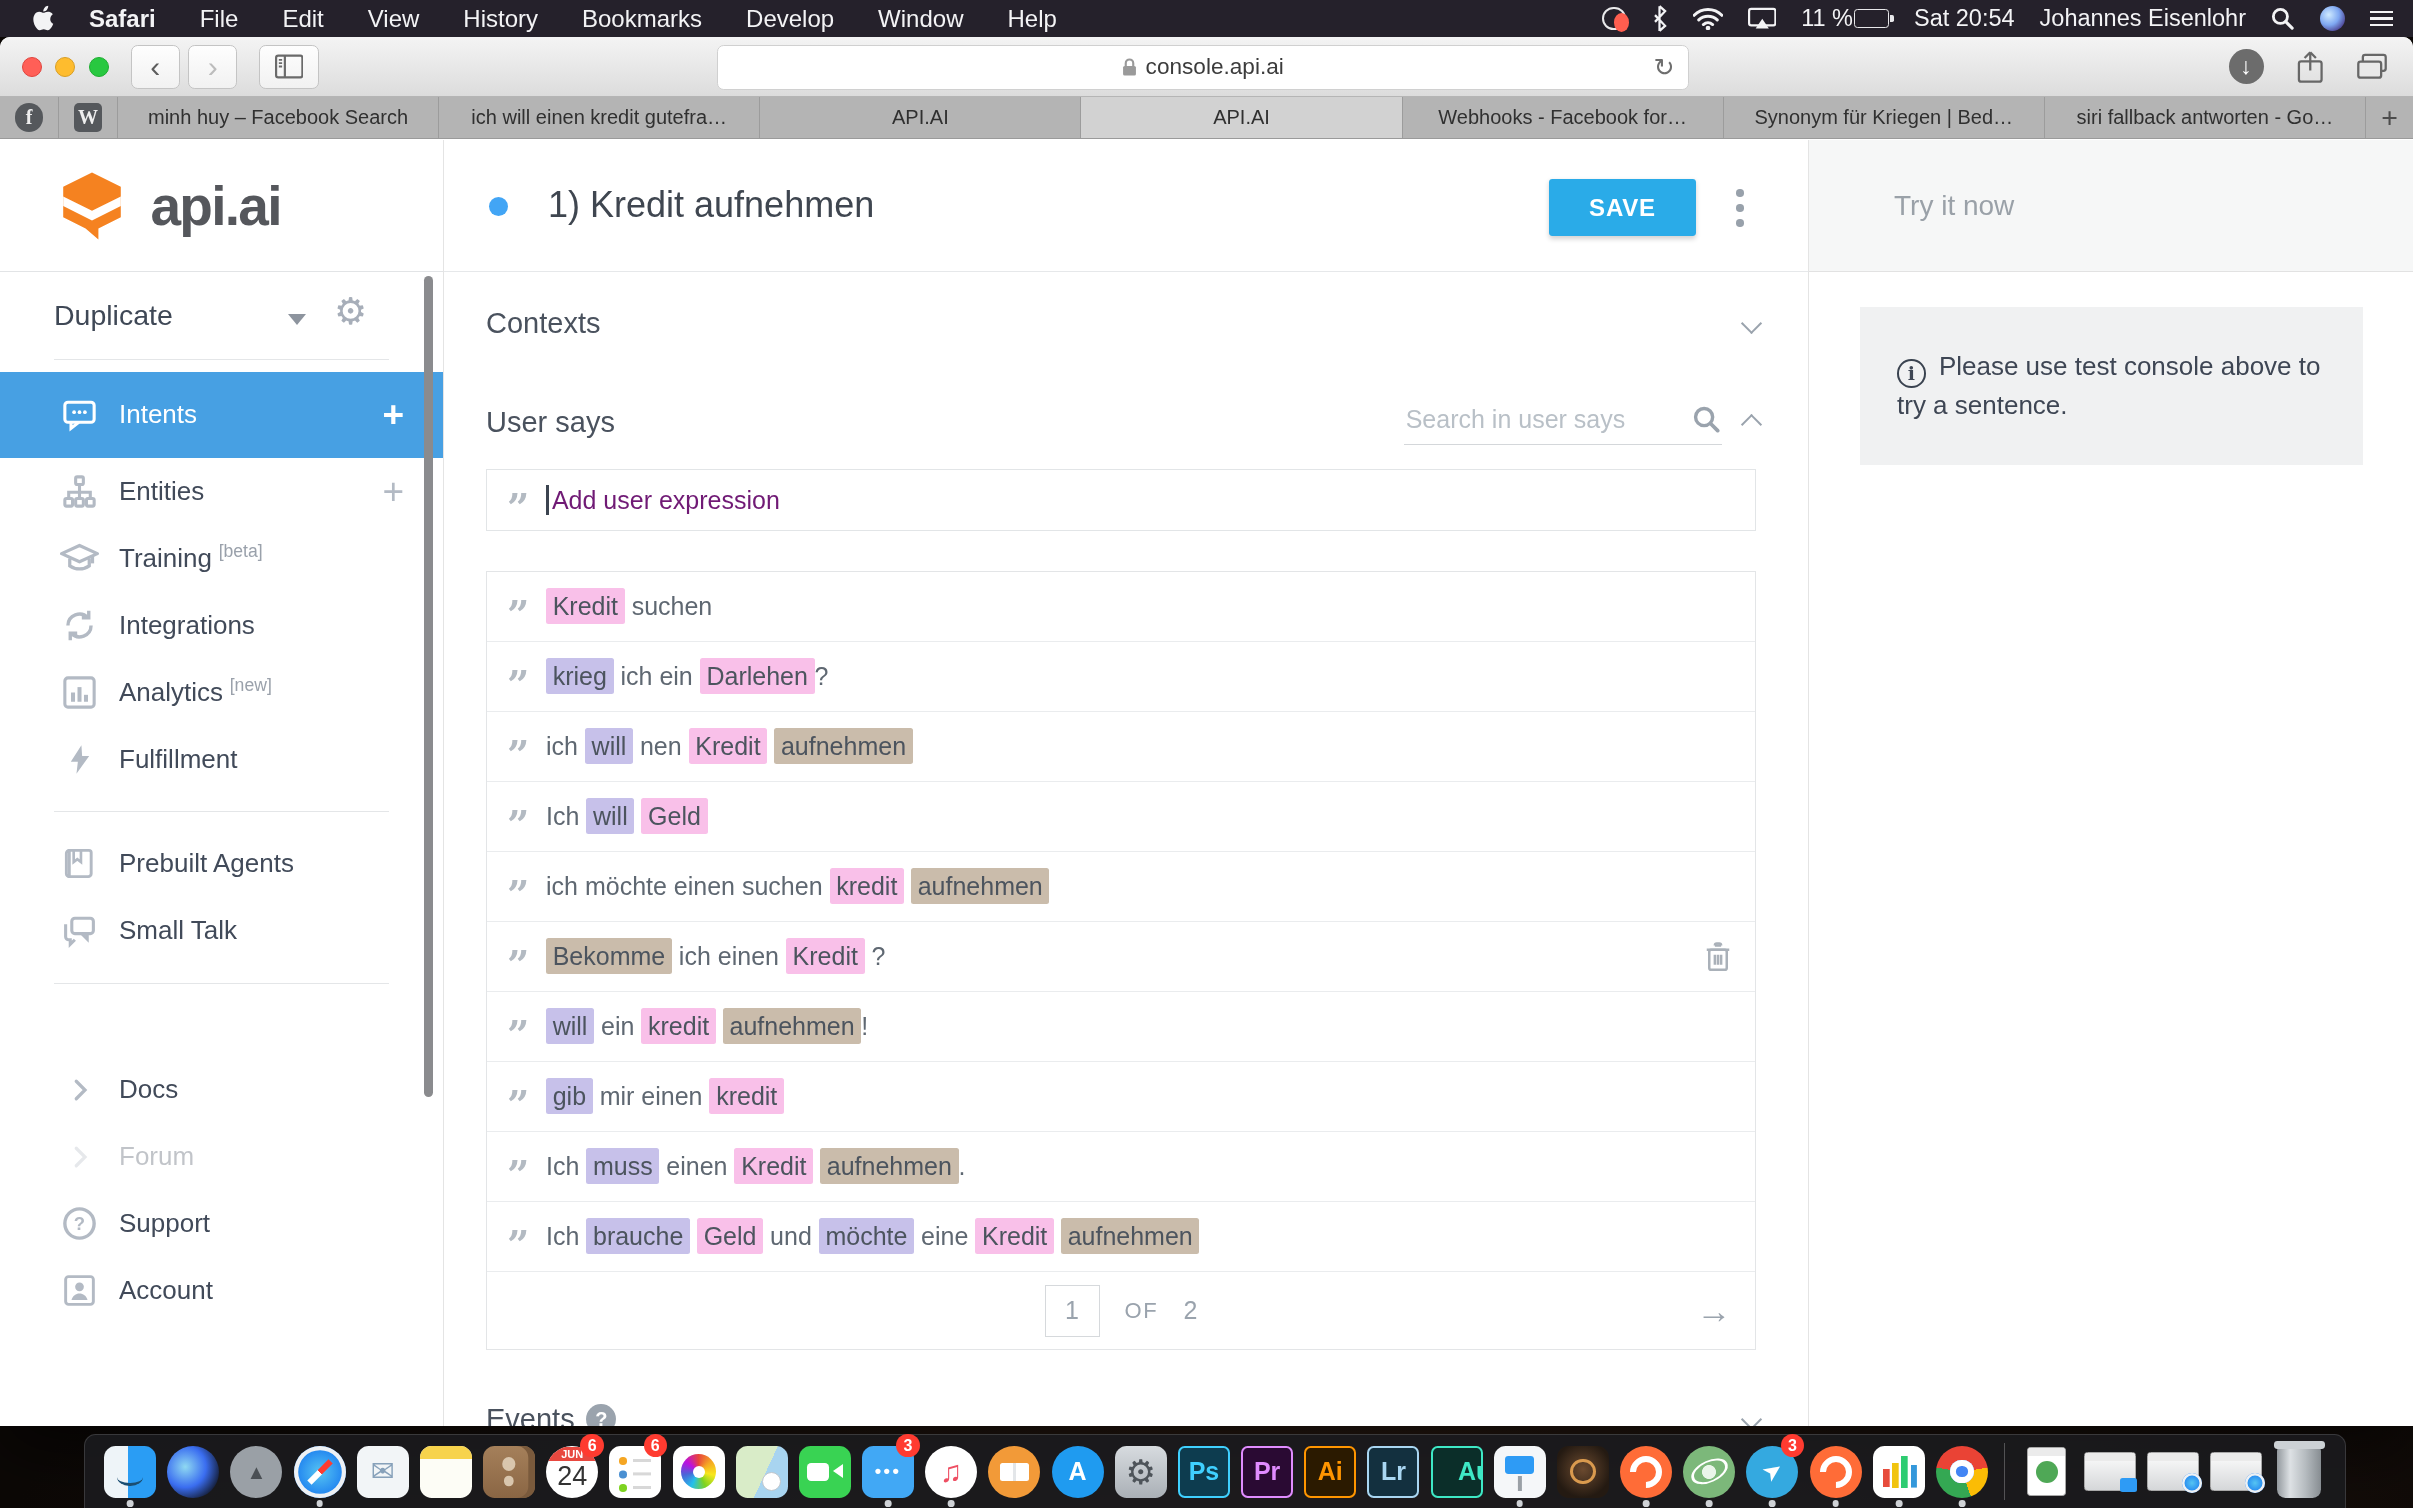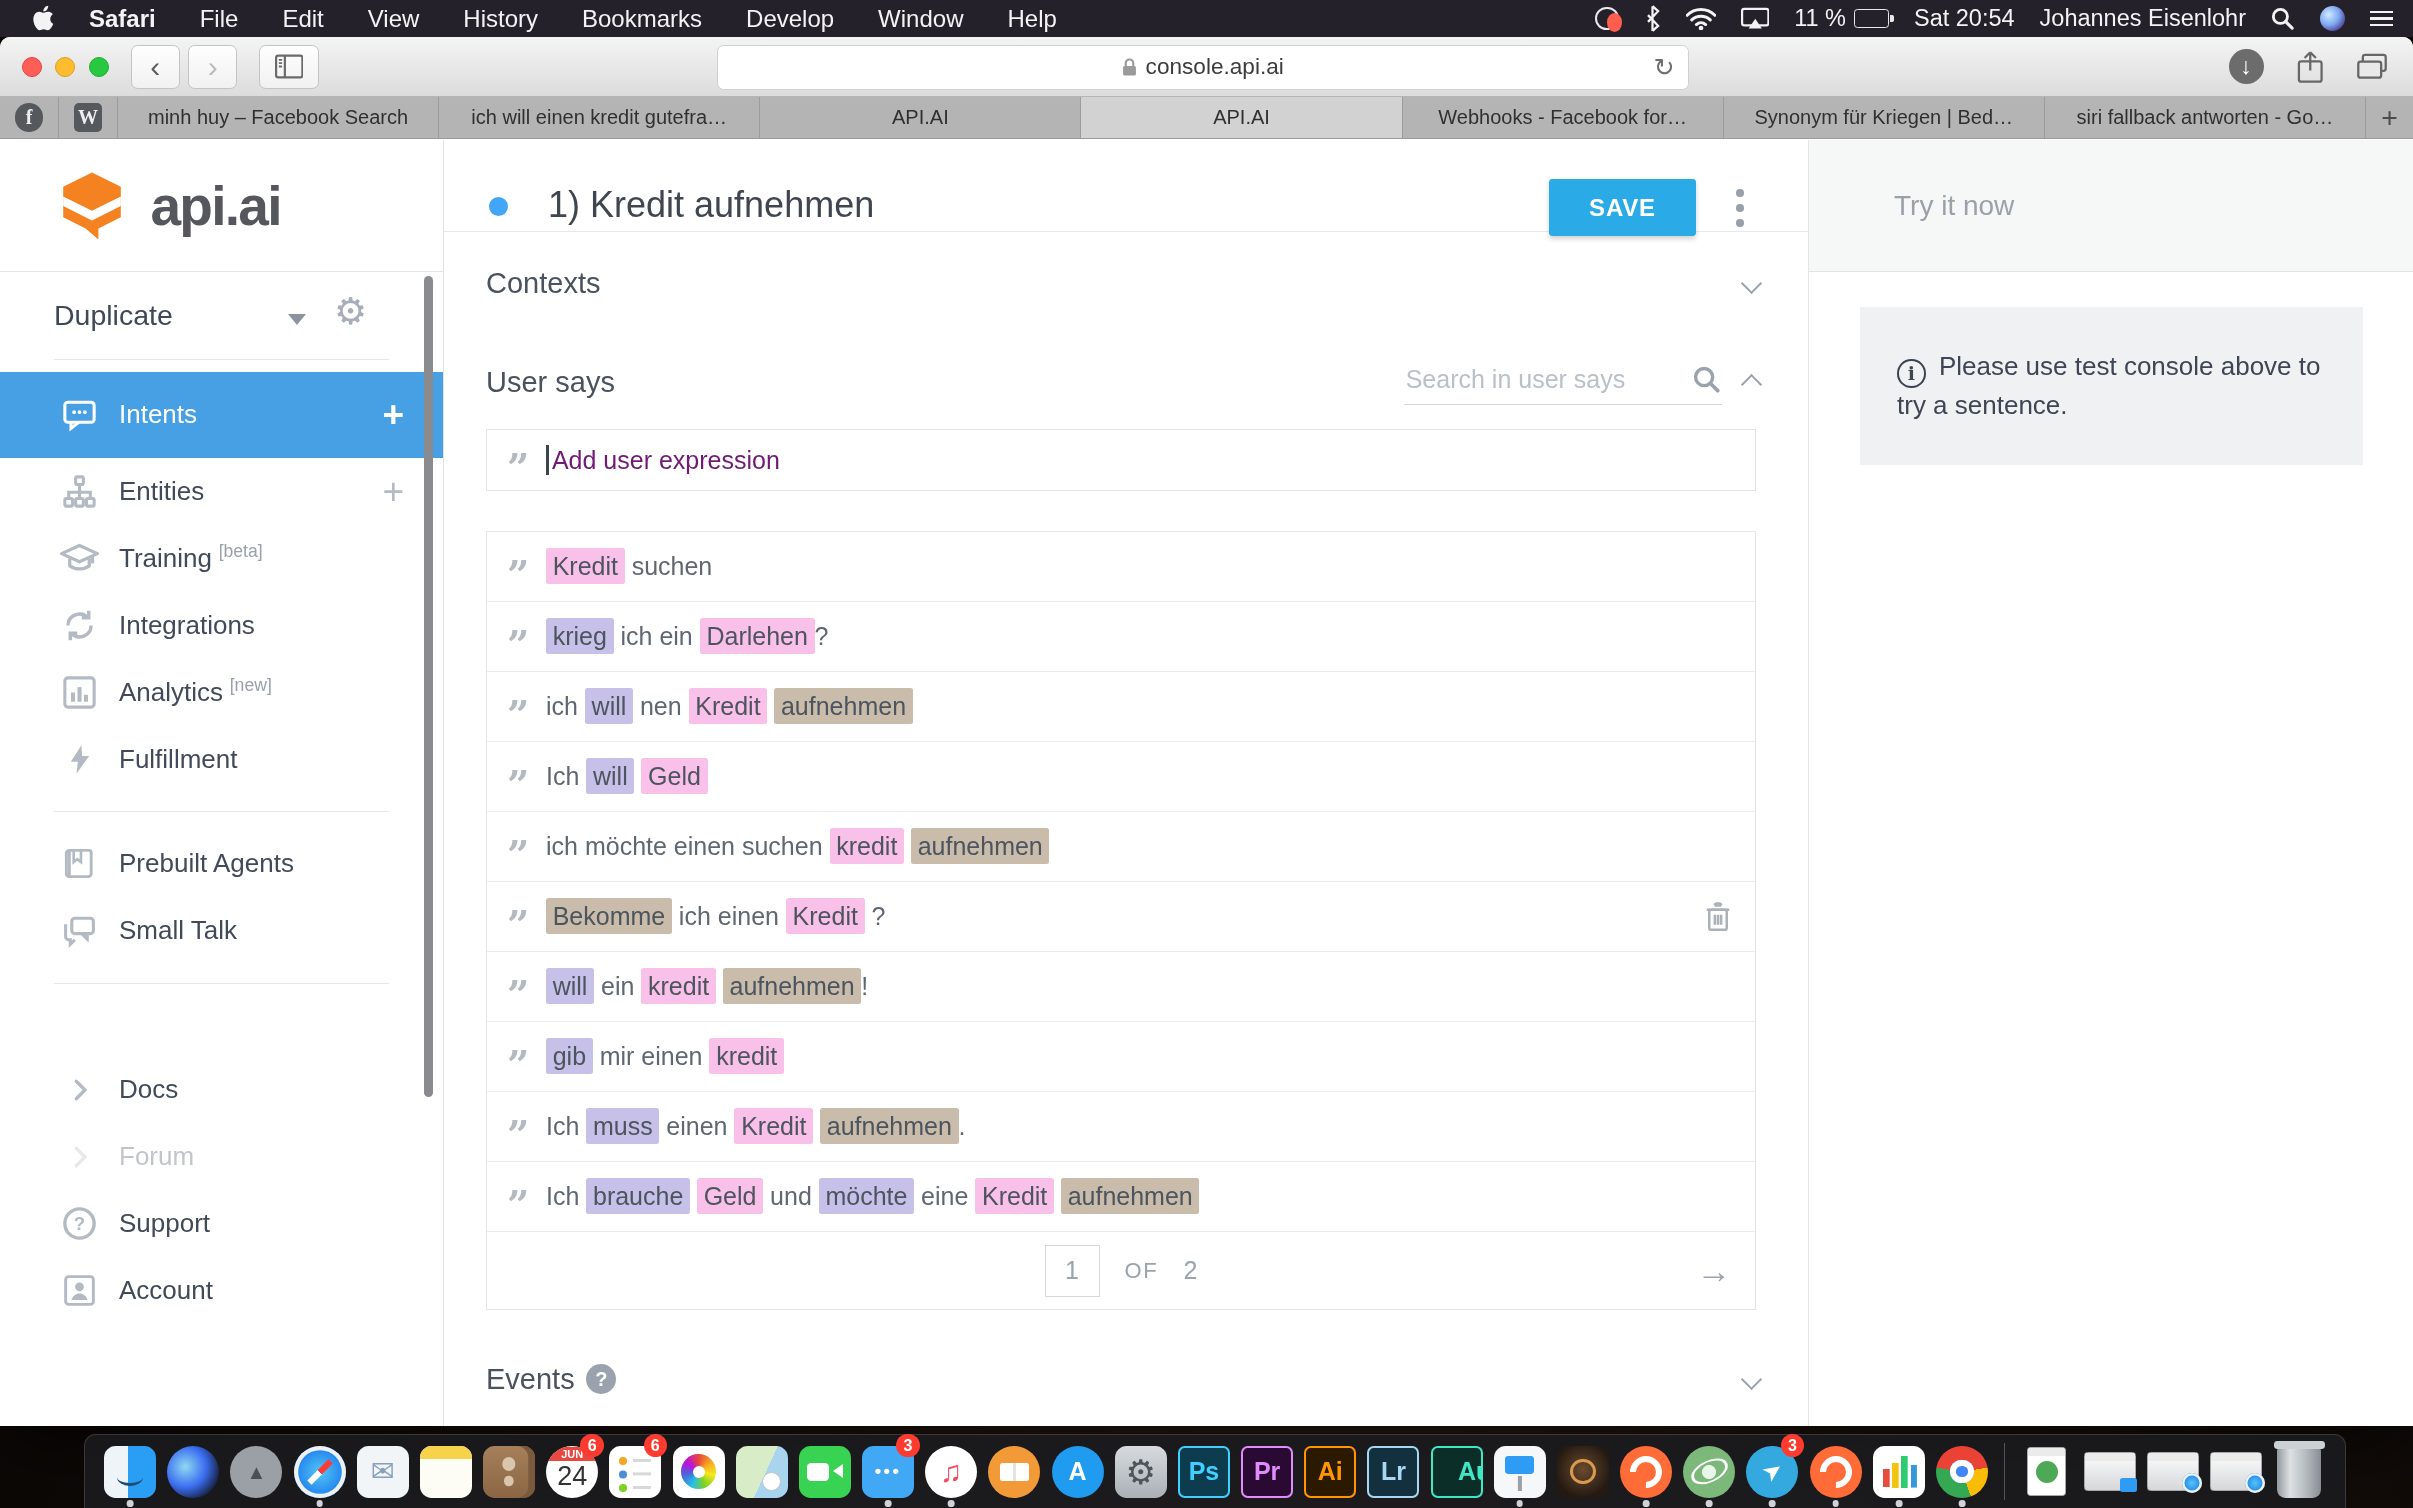--- a/index.html
+++ b/index.html
@@ -8,21 +8,21 @@
   *{box-sizing:border-box}
   
   .menubar{position:absolute;top:0;left:0;right:0;height:37px;background:rgba(38,34,44,.97);
     display:flex;align-items:center;color:#f3f3f5;font-size:24px;z-index:50}
   .mb-left{display:flex;align-items:center;gap:0;padding-left:17px}
   .apple{width:50px;display:flex;justify-content:center;align-items:center}
   .mb-item{padding:0 22px;height:37px;display:flex;align-items:center;white-space:nowrap}
   .mb-item.bold{font-weight:700}
   .mb-right{margin-left:auto;display:flex;align-items:center;gap:25px;padding-right:20px;font-size:23.5px}
   .sicon{display:flex;align-items:center;justify-content:center;height:37px}
-  .batt{display:flex;align-items:center;gap:8px}
+  .batt{display:flex;align-items:center;gap:1px}
   .batt-body{width:35px;height:18.4px;border:1.7px solid #e8e8ea;border-radius:3.4px;position:relative;padding:2.5px}
   .batt-body::after{content:"";position:absolute;right:-5.9px;top:5px;width:3.4px;height:6.7px;background:#e8e8ea;border-radius:0 1.7px 1.7px 0}
   .batt-fill{width:4.2px;height:100%;background:#fff}
   .siri-orb{width:25px;height:25px;border-radius:50%;background:radial-gradient(circle at 35% 35%, #cfeaff, #7fa8f2 45%, #4a3f8f 80%)}
   .nc-lines{display:flex;flex-direction:column;gap:4.2px}
   .nc-lines i{display:block;width:23.5px;height:2.5px;background:#f3f3f5}
   .red-audio{width:23.5px;height:23.5px;border-radius:50%;border:2.5px solid #e9e9eb;position:relative}
   .red-audio::after{content:"";position:absolute;right:-5px;bottom:-3.4px;width:15px;height:18.4px;border-radius:50%;background:#ff5e4f}
   
   .win{position:absolute;top:37px;left:0;right:0;height:1389px;background:#fff;border-radius:10px 10px 0 0;
@@ -72,21 +72,21 @@
   .side-item .plus{margin-left:auto;font-size:37px;color:#b3bac4;font-weight:400;line-height:1}
   .side-item.selected{height:86px;background:var(--sel-blue);color:#fff}
   .side-item.selected .ico{color:#fff}
   .side-item.selected .plus{color:#fff;font-weight:700}
   .side-item.ghost{opacity:.32}
   .side-divider{border-top:0.8px solid #e4e6e8;margin:18.4px 54px}
   .side-spacer{height:54px}
   .side-scroll{position:absolute;right:10px;top:136px;width:9.2px;height:821px;background:#8a8b8e;border-radius:5px}
   
   .main{position:absolute;top:0;bottom:0;left:444px;width:1364px;background:#fff;overflow:hidden}
-  .main-header{height:92px;position:relative;border-bottom:0.8px solid #e6e8ea}
+  .main-header{height:132px;position:relative;border-bottom:0.8px solid #e6e8ea}
   .intent-dot{position:absolute;left:45px;top:57px;width:19px;height:19px;border-radius:50%;background:#42a5f5}
   .intent-title{position:absolute;left:104px;top:44px;font-size:36px;color:#3f4650}
   .savebtn{position:absolute;left:1105px;top:39px;width:147px;height:57px;background:var(--save-blue);color:#fff;
     border:none;border-radius:3.4px;font-size:24px;font-weight:700;letter-spacing:0.8px;box-shadow:0 2.5px 5px rgba(0,0,0,.18);font-family:inherit}
   .kebab{position:absolute;left:1287px;top:44px;display:flex;flex-direction:column;gap:7.5px;padding:5px}
   .kebab i{width:7.5px;height:7.5px;border-radius:50%;background:#98a1ab}
   .sect-row{display:flex;align-items:center;padding:0 49px 0 42px;position:relative}
   .sect-title{font-size:29px;color:#4a525e}
   .chev{width:15px;height:15px;border-right:2.5px solid #9aa3ad;border-bottom:2.5px solid #9aa3ad;display:inline-block}
   .chev.down{transform:rotate(45deg)}

